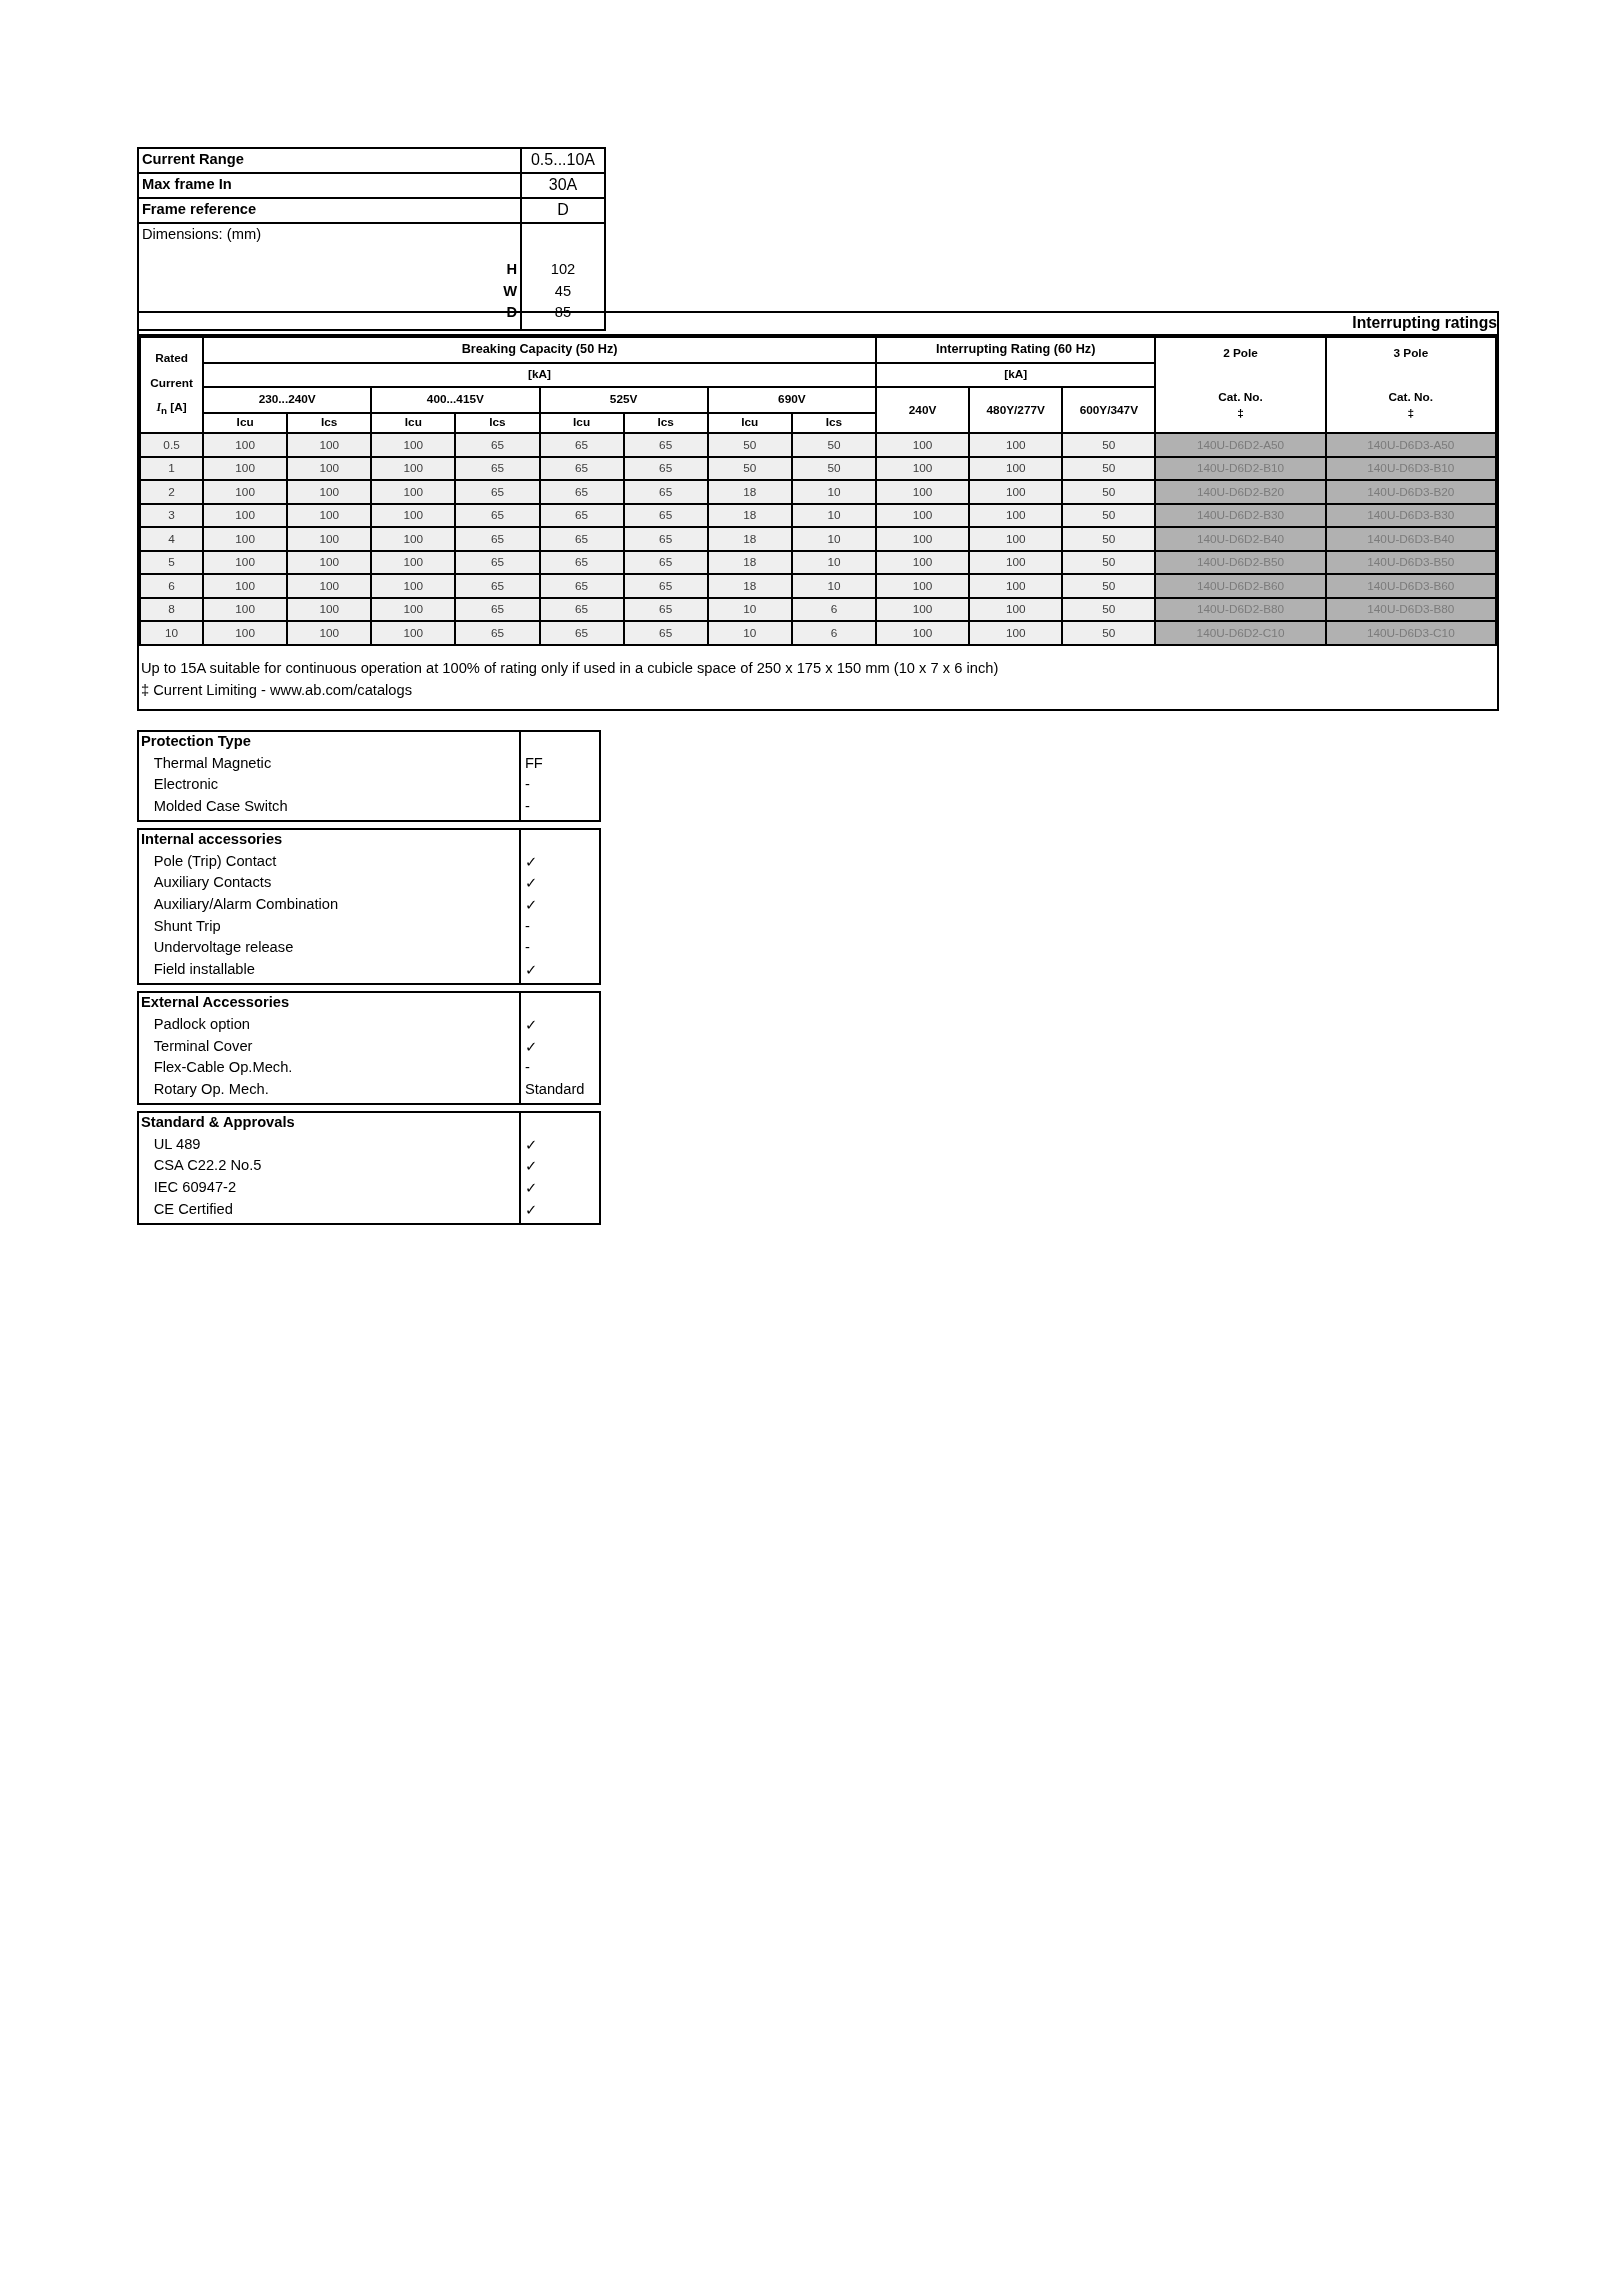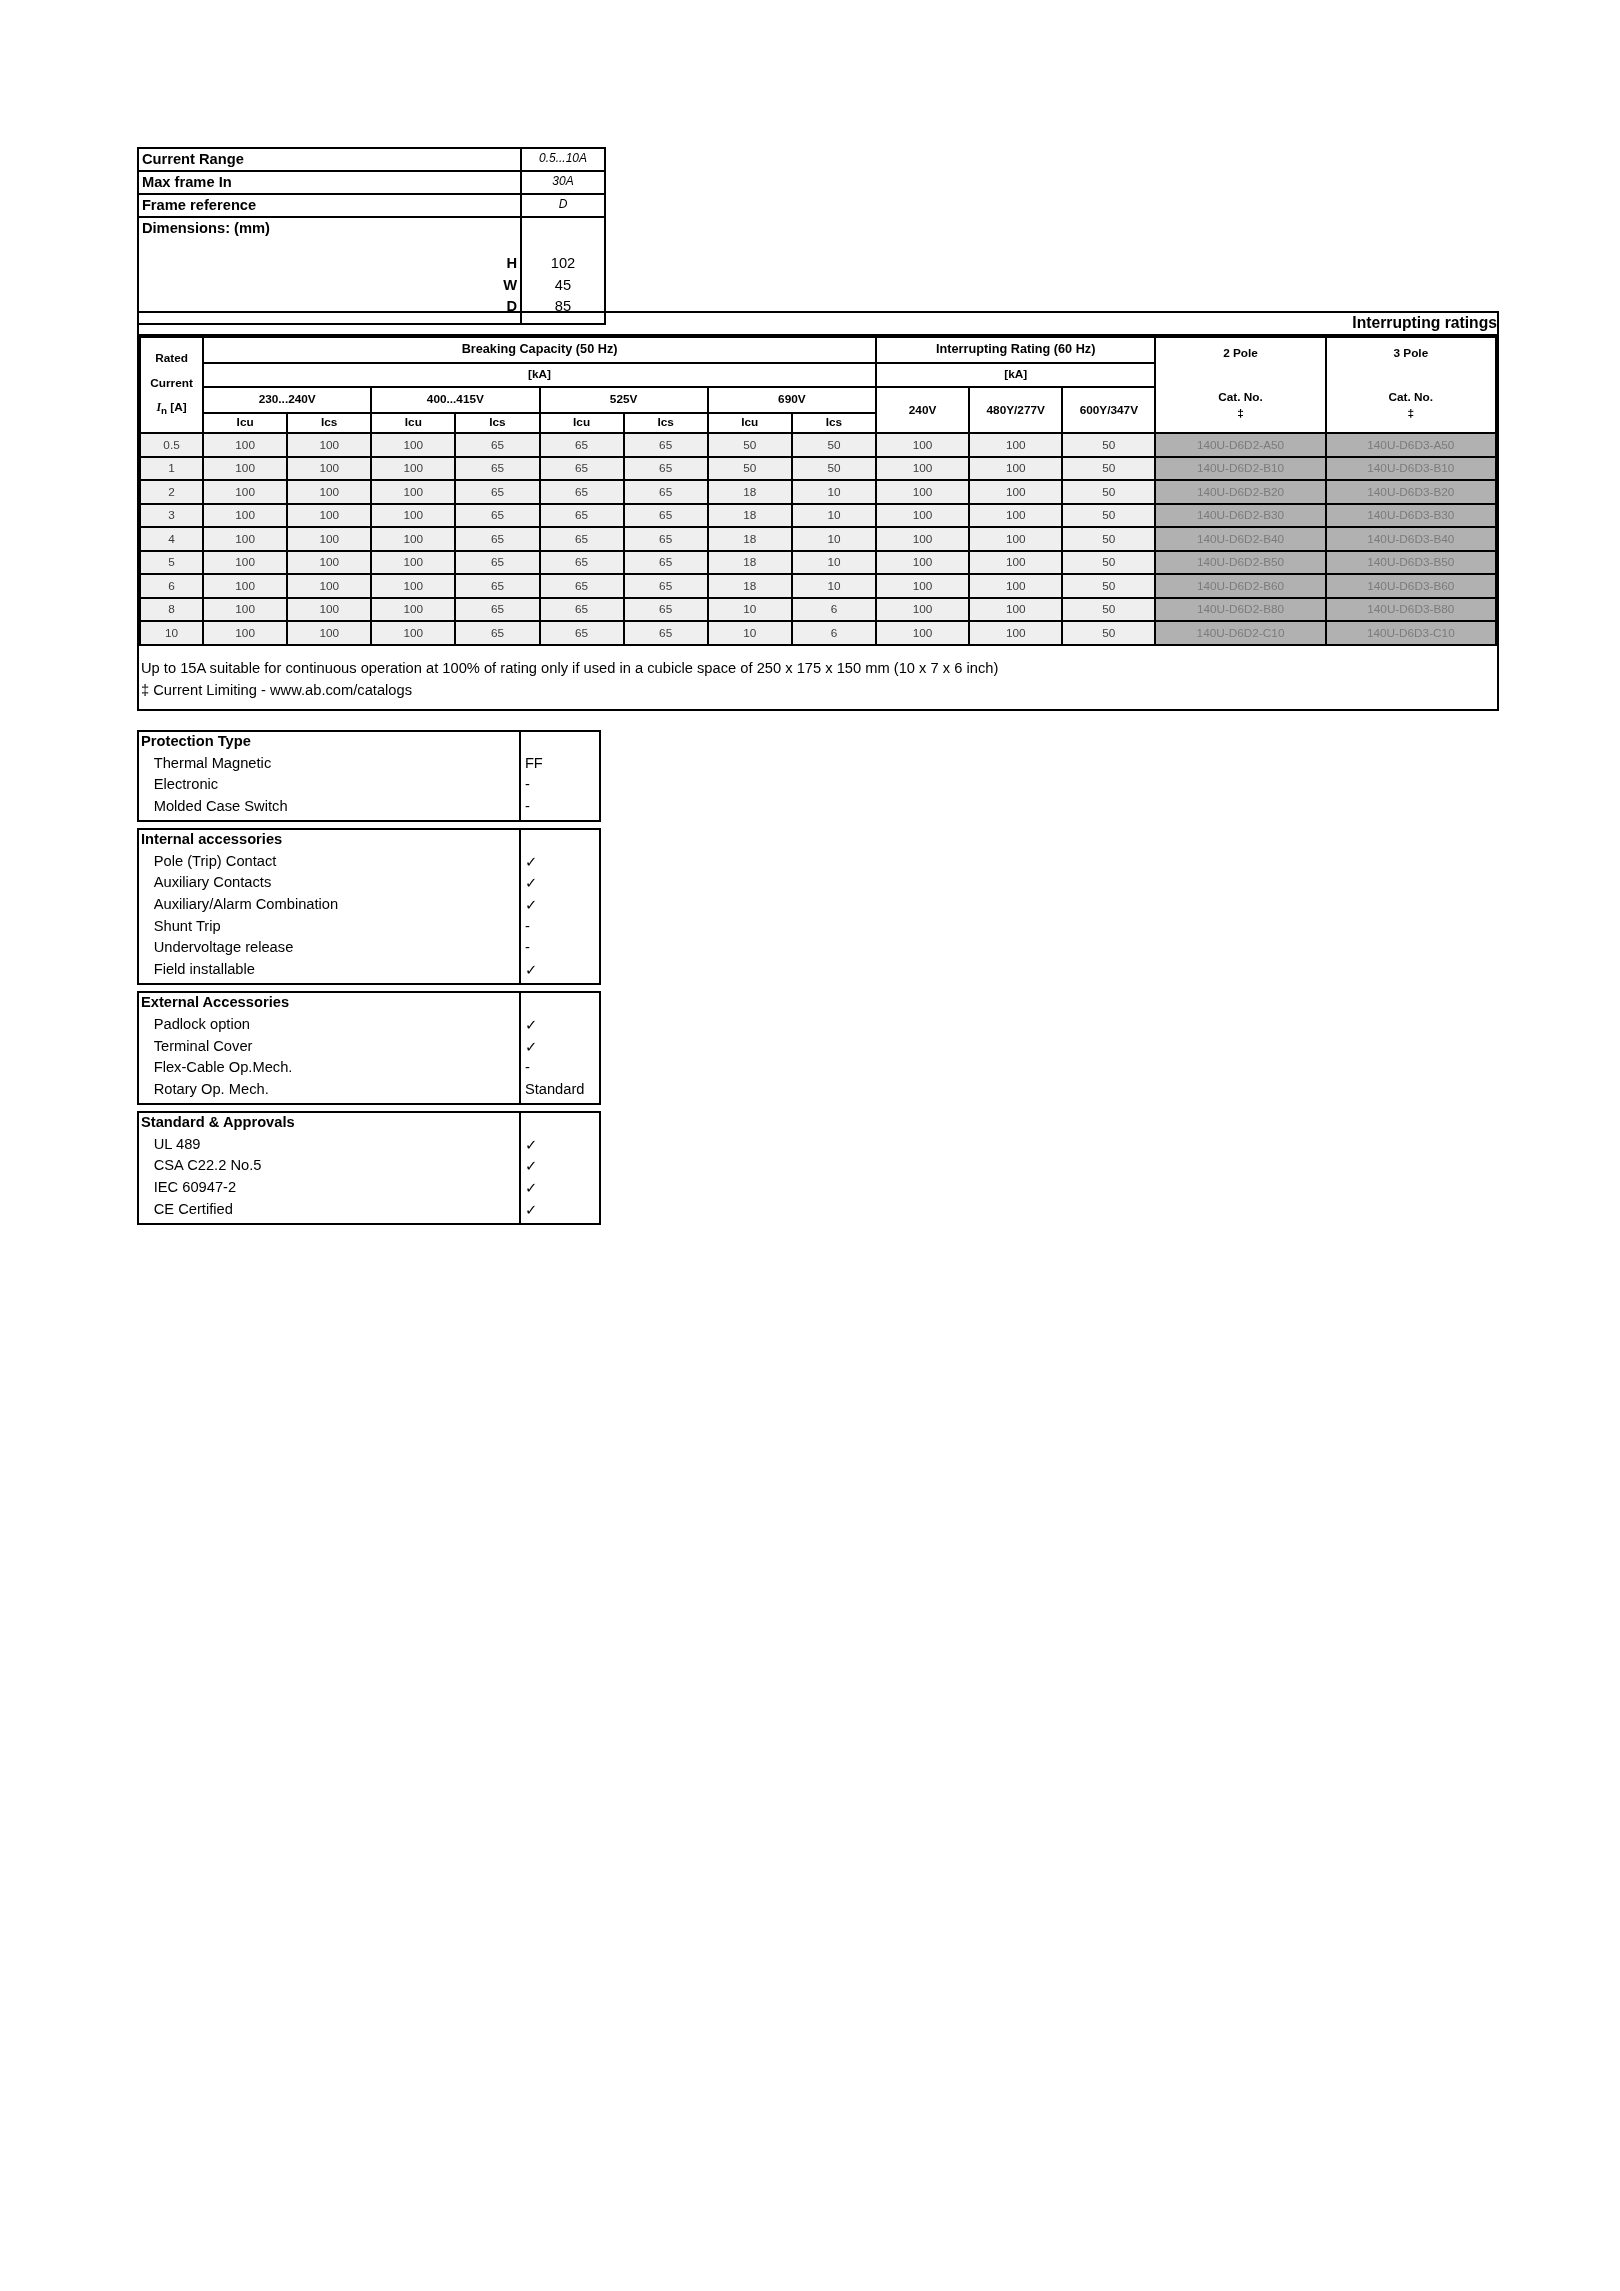--- a/index.html
+++ b/index.html
@@ -17,25 +17,25 @@
   .info-table {
     position: absolute; left: 137px; top: 147px; width: 469px;
     border: 2px solid #000;
   }
   .info-row { display: flex; border-bottom: 2.9px solid #000; }
   .info-label {
     flex: 1; font-weight: bold; font-size: 14.7px;
     padding: 2px 2px 2.9px 2.9px; border-right: 2px solid #000;
   }
   .info-value {
-    width: 82px; text-align: center; font-size: 12px; padding: 2px 0 2.9px; font-style: italic;
+    width: 82px; text-align: center; font-size: 16px; padding: 2px 0 2.9px;
   }
   .info-dims { display: flex; }
   .dims-left { flex: 1; border-right: 2px solid #000; padding-bottom: 2.9px; }
-  .dims-title { font-weight: bold; font-size: 14.7px; padding: 2px 0 0 2.9px; height: 21.6px; }
+  .dims-title { font-weight: normal; font-size: 14.7px; padding: 2px 0 0 2.9px; height: 21.6px; }
   .dims-spacer { height: 15.7px; }
   .dims-key { height: 21.6px; text-align: right; font-weight: bold; font-size: 14.7px; padding-right: 2.9px; }
   .dims-right { width: 82px; padding-bottom: 2.9px; }
   .dims-val { height: 21.6px; text-align: center; font-size: 14.7px; }
 
   
   .ratings {
     position: absolute; left: 137px; top: 311px; width: 1362px;
     border: 2.9px solid #000;
   }

